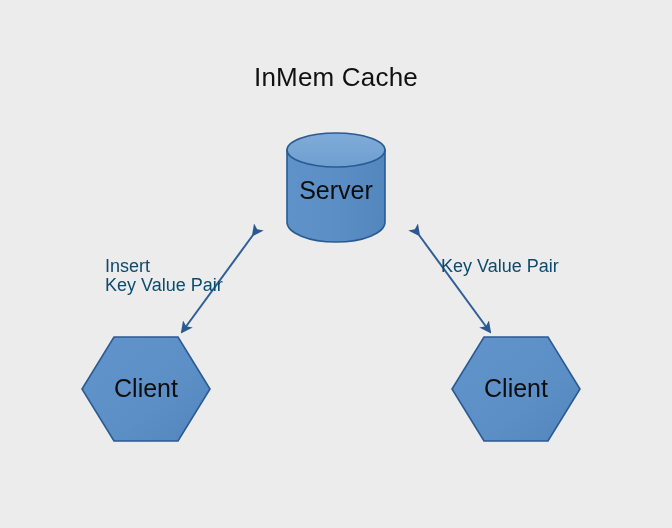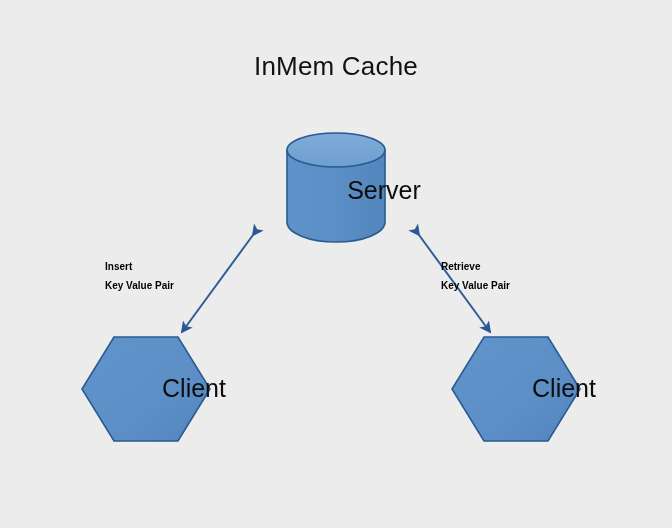--- a/index.html
+++ b/index.html
@@ -22,59 +22,58 @@
   #diagram-svg {
     position: absolute;
     left: 0;
     top: 0;
     width: 672px;
     height: 528px;
   }
   .title-block {
     position: absolute;
     left: 0;
-    top: 51px;
+    top: 62px;
     width: 672px;
     text-align: center;
     color: #111111;
     font-size: 26px;
     line-height: 31px;
     font-weight: 400;
     letter-spacing: 0.2px;
   }
   .node-label {
     position: absolute;
     text-align: center;
     color: #0d0d0d;
     font-size: 25px;
     font-weight: 400;
     line-height: 1;
     white-space: nowrap;
-    padding-left: 48px;
   }
   #server-label {
     left: 287px;
     top: 178px;
     width: 98px;
   }
   #client-left-label {
     left: 82px;
     top: 376px;
     width: 128px;
   }
   #client-right-label {
     left: 452px;
     top: 376px;
     width: 128px;
   }
   .edge-label {
     position: absolute;
-    color: #000000;
-    font-size: 10px;
-    font-weight: bold;
+    color: #0c4a6e;
+    font-size: 18px;
+    font-weight: normal;
     line-height: 19px;
     white-space: nowrap;
   }
   #edge-label-insert {
     left: 105px;
     top: 257px;
   }
   #edge-label-retrieve {
     left: 441px;
     top: 257px;
@@ -140,17 +139,16 @@
   <div class="node-label" id="client-left-label">Client</div>
 
   <div class="node-label" id="client-right-label">Client</div>
 
   <div class="edge-label" id="edge-label-insert">
     <div>Insert</div>
     <div>Key Value Pair</div>
   </div>
 
   <div class="edge-label" id="edge-label-retrieve">
-    <div>Retrieve</div>
     <div>Key Value Pair</div>
   </div>
 
 </div>
 
 </body></html>

